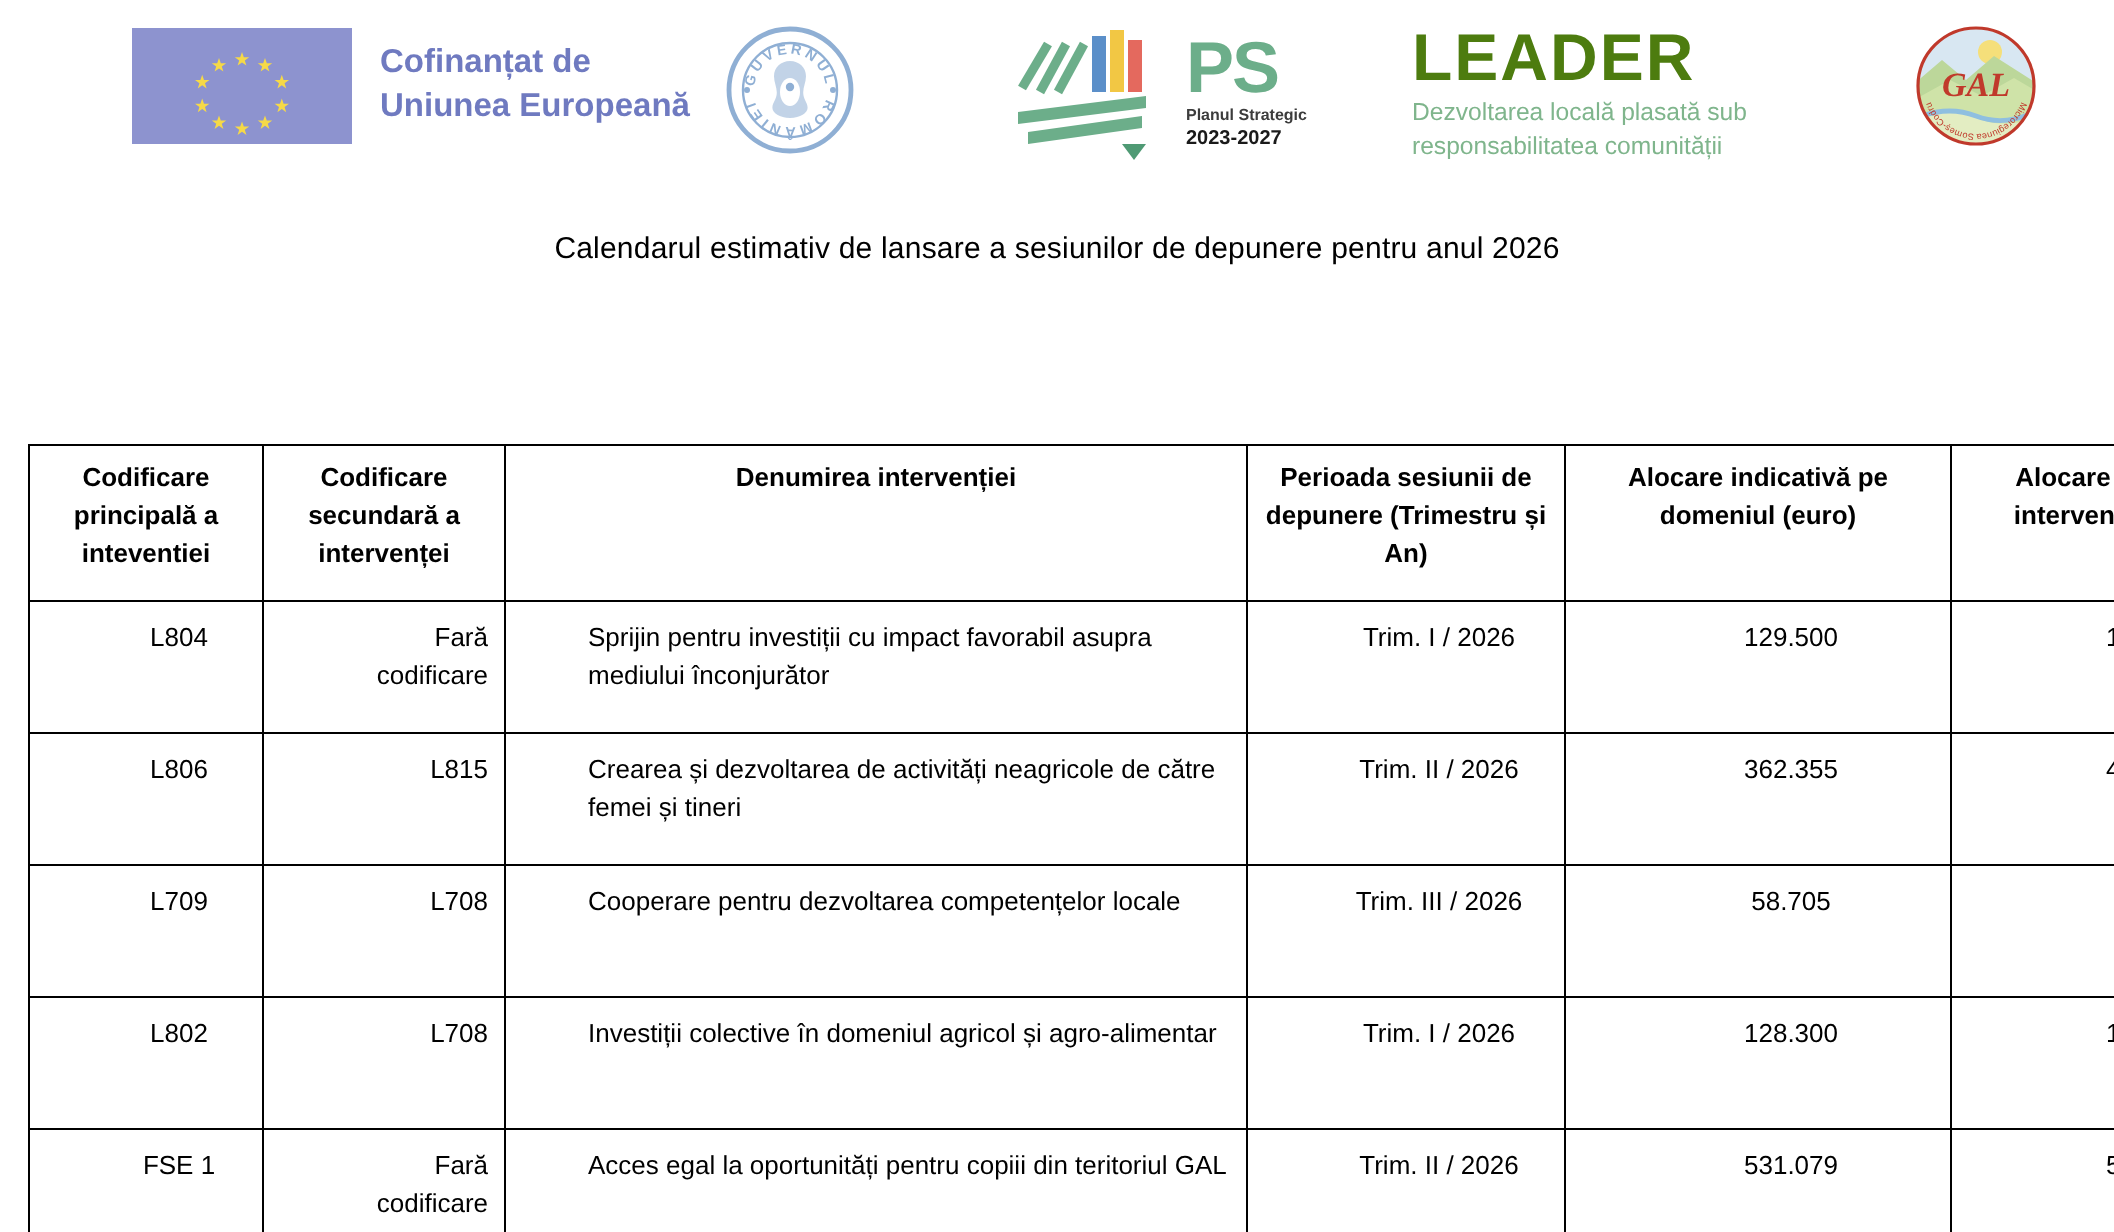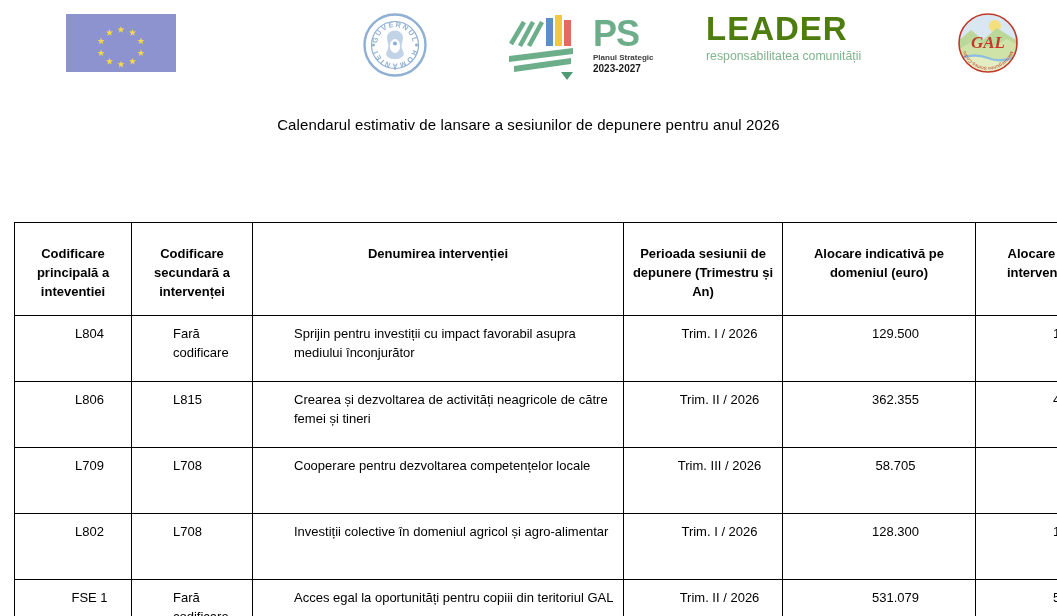--- a/index.html
+++ b/index.html
@@ -122,27 +122,27 @@
     border: 1px solid #000000;
     vertical-align: top;
     padding: 9px 8px 8px 8px;
     font-size: 13px;
     line-height: 1.45;
   }
   .cal-table th {
     font-weight: bold;
     text-align: center;
     height: 62px;
-    padding-top: 22px;
+    padding-top: 7px;
   }
   .cal-table tbody tr { height: 58px; }
   .cal-table td { height: 48px; padding-left: 41px; }
 
   .c-code      { width: 100px; text-align: center; }
-  .c-code2     { width: 104px; text-align: left; }
+  .c-code2     { width: 104px; text-align: right; }
   .c-name      { width: 354px; text-align: left; padding-left: 12px; }
   .c-period    { width: 142px; text-align: center; }
   .c-alloc     { width: 176px; text-align: center; }
   .c-total     { width: 152px; text-align: center; }
 </style>
 </head>
 <body>
 
 <div class="logo-strip">
 
@@ -155,20 +155,24 @@
           <polygon points="74.9,23.4 75.8,26 78.5,26 76.3,27.6 77.1,30.2 74.9,28.6 72.7,30.2 73.5,27.6 71.3,26 74,26"></polygon>
           <polygon points="74.9,35.3 75.8,37.9 78.5,37.9 76.3,39.5 77.1,42.1 74.9,40.5 72.7,42.1 73.5,39.5 71.3,37.9 74,37.9"></polygon>
           <polygon points="66.5,43.7 67.4,46.3 70.1,46.3 67.9,47.9 68.7,50.5 66.5,48.9 64.3,50.5 65.1,47.9 62.9,46.3 65.6,46.3"></polygon>
           <polygon points="55,46.7 55.9,49.3 58.6,49.3 56.4,50.9 57.2,53.5 55,51.9 52.8,53.5 53.6,50.9 51.4,49.3 54.1,49.3"></polygon>
           <polygon points="43.5,43.7 44.4,46.3 47.1,46.3 44.9,47.9 45.7,50.5 43.5,48.9 41.3,50.5 42.1,47.9 39.9,46.3 42.6,46.3"></polygon>
           <polygon points="35.1,35.3 36,37.9 38.7,37.9 36.5,39.5 37.3,42.1 35.1,40.5 32.9,42.1 33.7,39.5 31.5,37.9 34.2,37.9"></polygon>
           <polygon points="35.1,23.4 36,26 38.7,26 36.5,27.6 37.3,30.2 35.1,28.6 32.9,30.2 33.7,27.6 31.5,26 34.2,26"></polygon>
           <polygon points="43.5,15 44.4,17.6 47.1,17.6 44.9,19.2 45.7,21.8 43.5,20.2 41.3,21.8 42.1,19.2 39.9,17.6 42.6,17.6"></polygon>
         </g>
       </svg>
+    </div>
+    <div class="eu-text">
+      <div>Cofinanțat de</div>
+      <div>Uniunea Europeană</div>
     </div>
   </div>
 
   <div class="gov-logo">
     <svg width="64" height="64" viewBox="0 0 64 64">
       <circle cx="32" cy="32" r="30.5" fill="#ffffff" stroke="#8fafd4" stroke-width="2.4"></circle>
       <circle cx="32" cy="32" r="23.5" fill="none" stroke="#8fafd4" stroke-width="1.2"></circle>
       <path id="govTop" d="M 32 32 m -18 0 a 18 18 0 0 1 36 0" fill="none"></path>
       <path id="govBot" d="M 32 32 m 18.5 0 a 18.5 18.5 0 0 1 -37 0" fill="none"></path>
       <text font-family="'Liberation Sans', sans-serif" font-size="7.2" font-weight="bold" fill="#8fafd4" letter-spacing="1.6">
@@ -206,20 +210,21 @@
       </g>
       <text x="88" y="36" font-family="'Liberation Sans', sans-serif" font-size="36" font-weight="bold" fill="#6cae8a" letter-spacing="-1">PS</text>
       <text x="88" y="50" font-family="'Liberation Sans', sans-serif" font-size="8" font-weight="bold" fill="#3c3c3c">Planul Strategic</text>
       <text x="88" y="62" font-family="'Liberation Sans', sans-serif" font-size="10" font-weight="bold" fill="#1a1a1a">2023-2027</text>
     </svg>
   </div>
 
   <div class="leader-logo">
     <div class="leader-word">LEADER</div>
     <div class="leader-sub">
+      <div>Dezvoltarea locală plasată sub</div>
       <div>responsabilitatea comunității</div>
     </div>
   </div>
 
   <div class="gal-logo">
     <svg width="62" height="62" viewBox="0 0 62 62">
       <defs>
         <clipPath id="galClip">
             <circle cx="31" cy="31" r="29"></circle>
           </clipPath>

